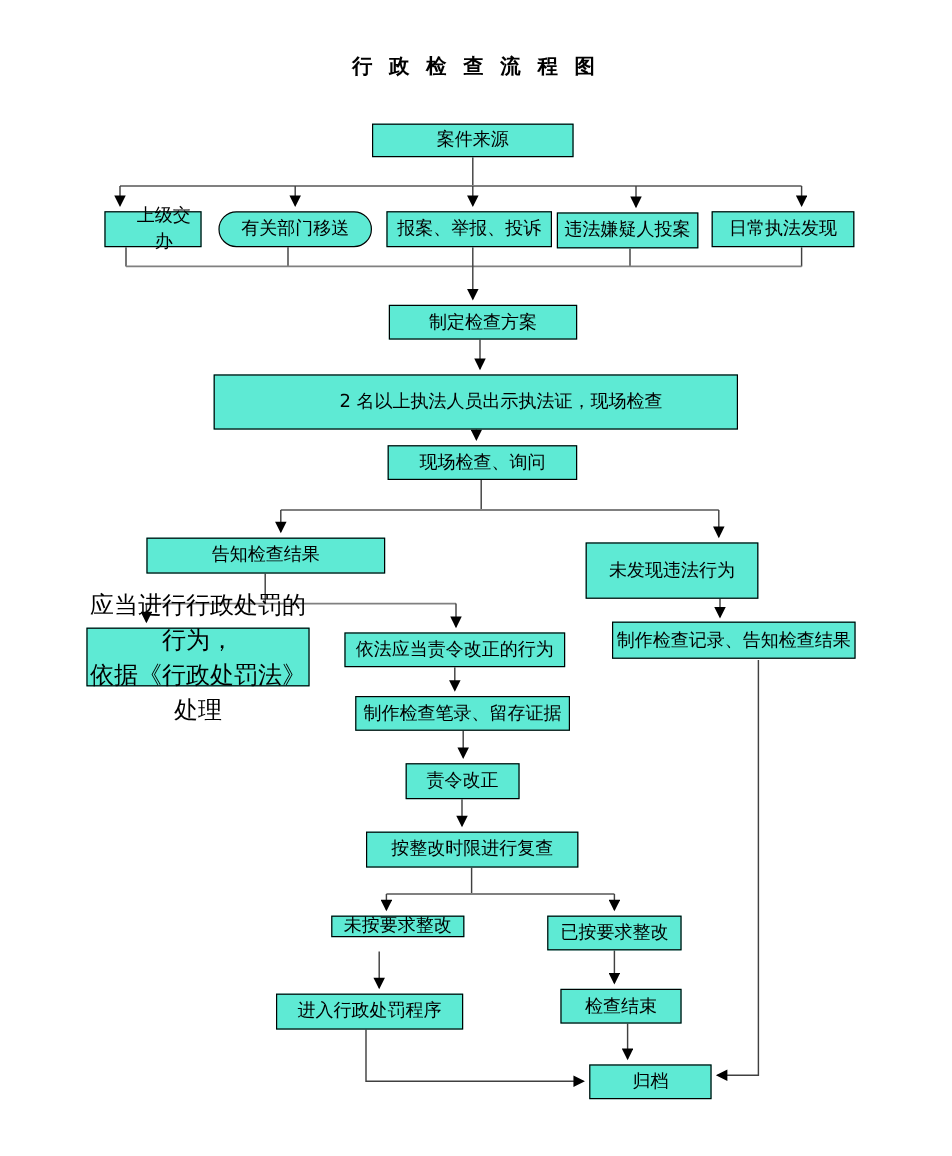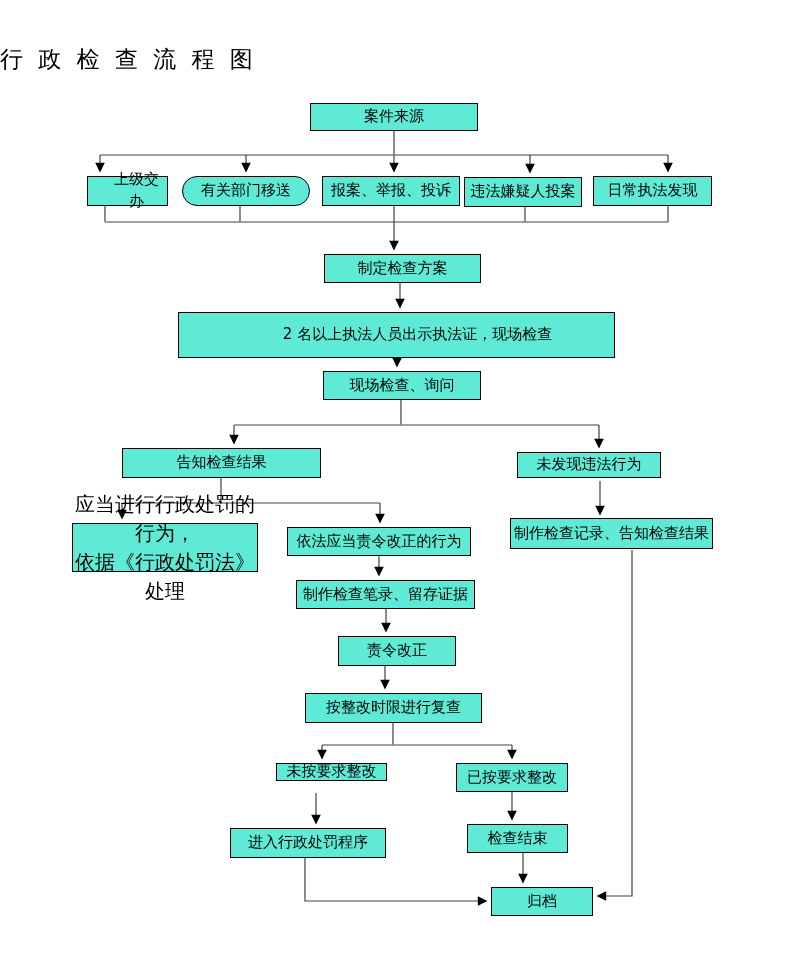--- a/index.html
+++ b/index.html
@@ -14,23 +14,23 @@
     height: 963px;
     background: #ffffff;
     overflow: hidden;
   }
   .title {
     position: absolute;
     left: 0;
     top: 44px;
     width: 100%;
     margin: 0;
-    text-align: left;
-    font-size: 23px;
-    font-weight: normal;
+    text-align: center;
+    font-size: 17px;
+    font-weight: bold;
     color: #000000;
     letter-spacing: 4px;
     white-space: pre;
   }
   .connectors {
     position: absolute;
     left: 0;
     top: 0;
     width: 793px;
     height: 963px;
@@ -124,30 +124,30 @@
   <div class="node" style="left:464px; top:177px; width:118px; height:30px;">违法嫌疑人投案</div>
   <div class="node" style="left:593px; top:176px; width:119px; height:30px;">日常执法发现</div>
 
   <div class="node" style="left:324px; top:254px; width:157px; height:29px;">制定检查方案</div>
 
   <div class="node" style="left:178px; top:312px; width:437px; height:46px;padding-left:44px;">2 名以上执法人员出示执法证，现场检查</div>
 
   <div class="node" style="left:323px; top:371px; width:158px; height:29px;">现场检查、询问</div>
 
   <div class="node" style="left:122px; top:448px; width:199px; height:30px;">告知检查结果</div>
-  <div class="node" style="left:517px; top:452px; width:144px; height:26px;">未发现违法行为</div>
+  <div class="node" style="left:488px; top:452px; width:144px; height:47px;">未发现违法行为</div>
 
   <div class="node small-multiline" style="left:72px; top:523px; width:186px; height:49px;">应当进行行政处罚的行为，
 依据《行政处罚法》处理</div>
   <div class="node" style="left:287px; top:527px; width:184px; height:29px;">依法应当责令改正的行为</div>
   <div class="node" style="left:510px; top:518px; width:203px; height:31px;">制作检查记录、告知检查结果</div>
 
   <div class="node" style="left:296px; top:580px; width:179px; height:29px;">制作检查笔录、留存证据</div>
 
-  <div class="node" style="left:338px; top:636px; width:118px; height:30px;">责令改正</div>
+  <div class="node" style="left:338px; top:636px; width:95px; height:30px;">责令改正</div>
 
   <div class="node" style="left:305px; top:693px; width:177px; height:30px;">按整改时限进行复查</div>
 
   <div class="node" style="left:260px; top:763px; width:111px; height:18px;margin-left:16px;">未按要求整改</div>
   <div class="node" style="left:456px; top:763px; width:112px; height:29px;">已按要求整改</div>
 
   <div class="node" style="left:230px; top:828px; width:156px; height:30px;">进入行政处罚程序</div>
   <div class="node" style="left:467px; top:824px; width:101px; height:29px;">检查结束</div>
 
   <div class="node" style="left:491px; top:887px; width:102px; height:29px;">归档</div>

